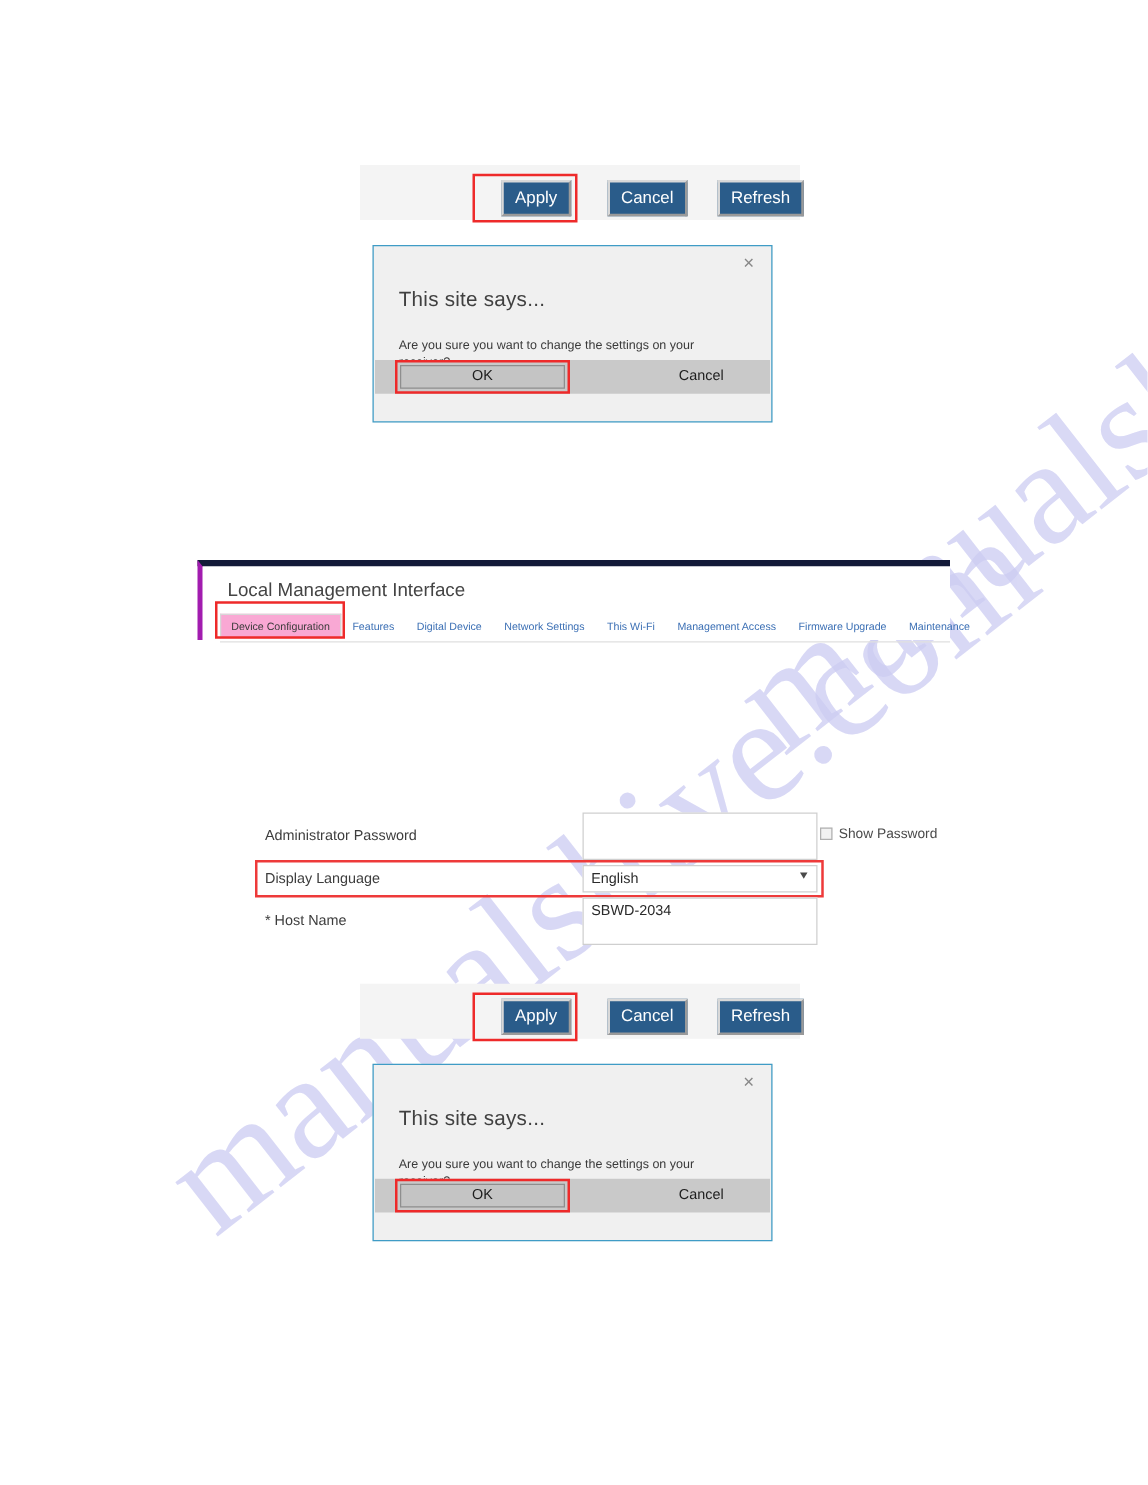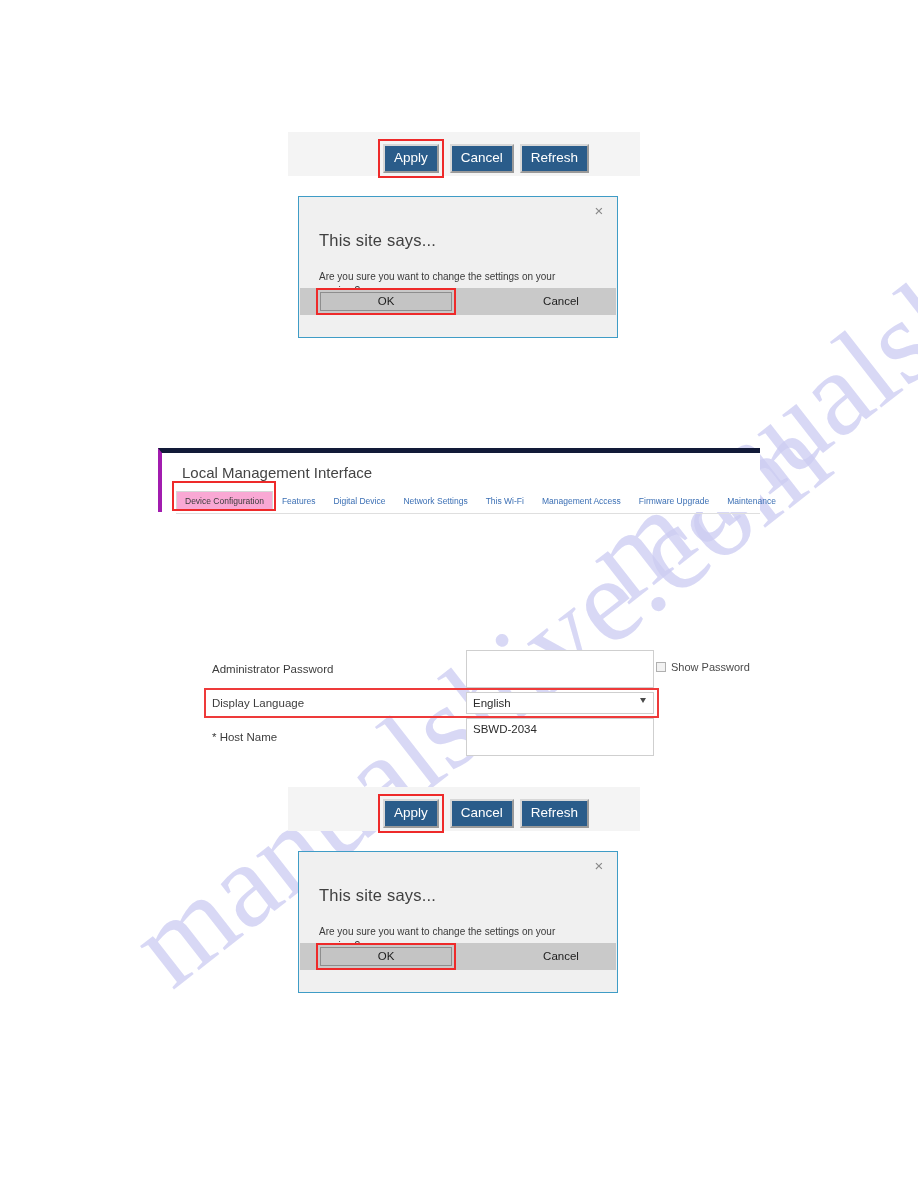--- a/index.html
+++ b/index.html
@@ -71,20 +71,21 @@
     font-family: "Liberation Sans", sans-serif;
     line-height: 1;
     padding: 5px 9px 6px 9px;
     border-top: 2px solid #d8d8d8;
     border-left: 2px solid #d8d8d8;
     border-right: 2px solid #9a9a9a;
     border-bottom: 2px solid #9a9a9a;
     text-align: center;
     white-space: nowrap;
     box-sizing: border-box;
+    margin-left: 18px;
   }
   .btn-apply-wrap {
     position: relative;
     padding: 3px;
     border: 2px solid #ee2a2a;
     box-sizing: border-box;
     background: transparent;
   }
 
   

